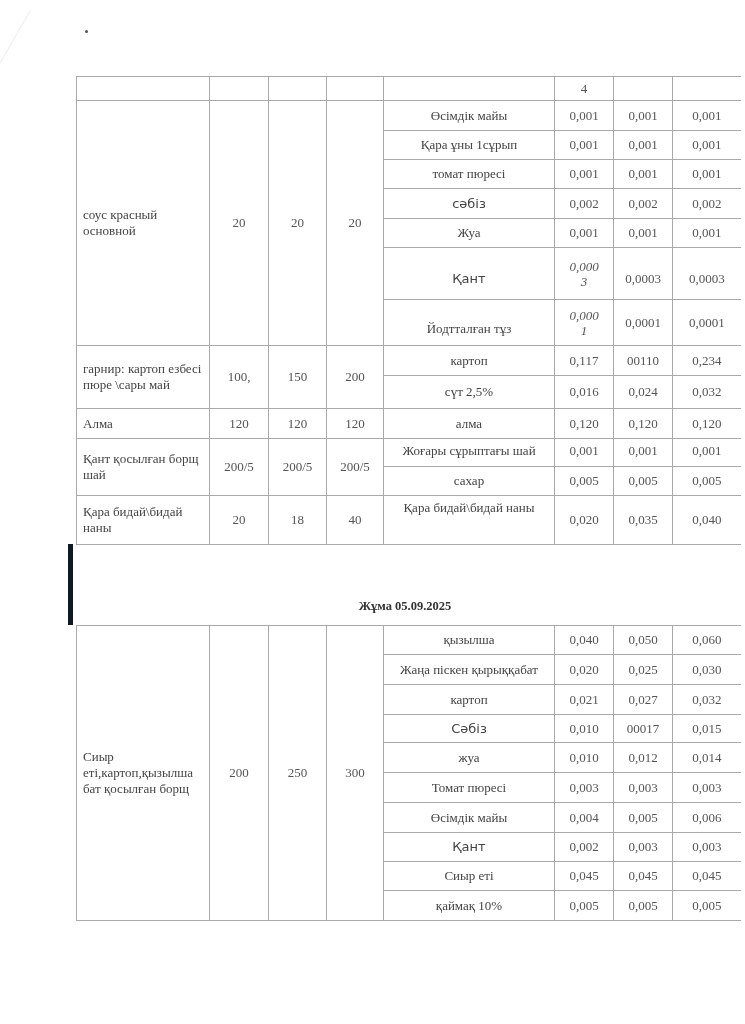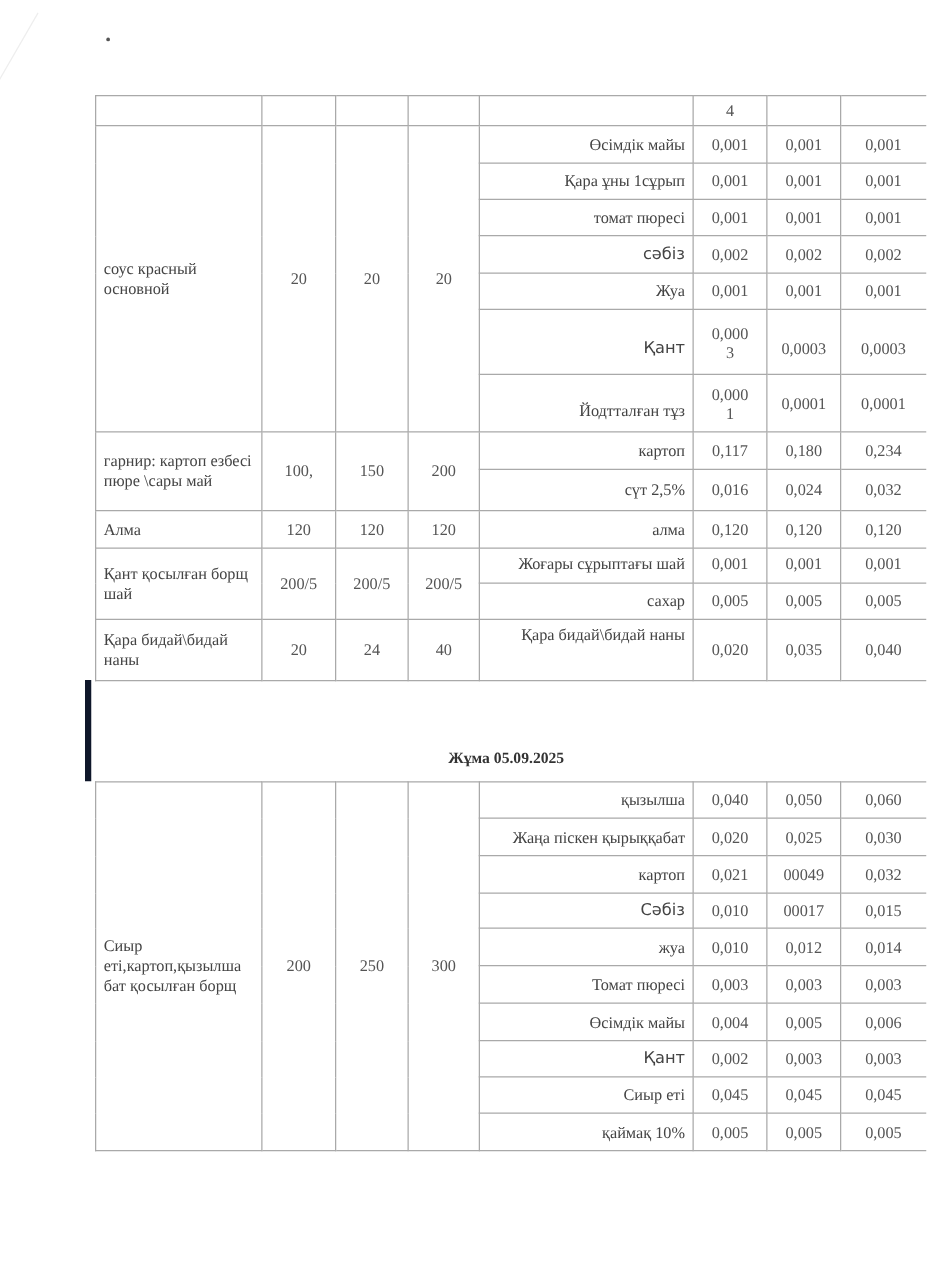--- a/index.html
+++ b/index.html
@@ -4,24 +4,24 @@
 <style>
   html, body { margin: 0; padding: 0; background: #ffffff; }
   body { width: 745px; height: 1024px; position: relative; overflow: hidden;
          font-family: "Liberation Serif", "DejaVu Serif", serif; color: #444; }
   .mark { position: absolute; left: 85px; top: 30px; width: 3px; height: 3px; background: #555; border-radius: 50%; }
   .scanline { position: absolute; left: 30px; top: 10px; width: 1px; height: 115px; background: #eee; transform: rotate(30deg); transform-origin: top left; }
   table.grid { position: absolute; left: 76px; border-collapse: collapse; table-layout: fixed; }
   table.grid td { border: 1px solid #a9a9a9; font-size: 13px; padding: 0 6px; vertical-align: middle; line-height: 16px; }
   table.grid td.last { border-right: none; }
   td.num { text-align: center; color: #555; }
-  td.ing { text-align: right; }
+  td.ing { text-align: center; }
   td.dish { text-align: left; border-radius: 13px; }
   td.sans { font-family: "DejaVu Sans", "Liberation Sans", sans-serif; font-size: 11.5px; margin-left: 36px; }
-  .split { display: block; text-align: center; line-height: 15px; }
+  .split { display: block; text-align: center; line-height: 15px; font-style: italic; }
   #t1 { top: 76px; }
   .section { position: absolute; left: 68px; top: 544px; width: 664px; height: 81px;
              border-left: 5px solid #0f172a; }
   .section-title { position: absolute; left: 0; right: 0; top: 55px; text-align: center;
                    font-weight: bold; font-size: 12.5px; color: #333; }
   #t2 { top: 625px; }
 </style>
 </head>
 <body>
 
@@ -105,21 +105,21 @@
       <td class="num last">0,0001</td>
     </tr>
 
     <tr style="height:30px">
       <td class="dish" rowspan="2">гарнир: картоп езбесі пюре \сары май</td>
       <td class="num" rowspan="2">100,</td>
       <td class="num" rowspan="2">150</td>
       <td class="num" rowspan="2">200</td>
       <td class="ing">картоп</td>
       <td class="num">0,117</td>
-      <td class="num">0,180</td>
+      <td class="num">00110</td>
       <td class="num last">0,234</td>
     </tr>
     <tr style="height:33px">
       <td class="ing">сүт 2,5%</td>
       <td class="num">0,016</td>
       <td class="num">0,024</td>
       <td class="num last">0,032</td>
     </tr>
 
     <tr style="height:30px">
@@ -146,21 +146,21 @@
     <tr style="height:29px">
       <td class="ing">сахар</td>
       <td class="num">0,005</td>
       <td class="num">0,005</td>
       <td class="num last">0,005</td>
     </tr>
 
     <tr style="height:49px">
       <td class="dish">Қара бидай\бидай наны</td>
       <td class="num">20</td>
-      <td class="num">24</td>
+      <td class="num">18</td>
       <td class="num">40</td>
       <td class="ing" style="vertical-align:top;padding-top:4px">Қара бидай\бидай наны</td>
       <td class="num">0,020</td>
       <td class="num">0,035</td>
       <td class="num last">0,040</td>
     </tr>
   </tbody>
 </table>
 
 <div class="section">
@@ -195,21 +195,21 @@
     </tr>
     <tr style="height:30px">
       <td class="ing">Жаңа піскен қырыққабат</td>
       <td class="num">0,020</td>
       <td class="num">0,025</td>
       <td class="num last">0,030</td>
     </tr>
     <tr style="height:30px">
       <td class="ing">картоп</td>
       <td class="num">0,021</td>
-      <td class="num">00049</td>
+      <td class="num">0,027</td>
       <td class="num last">0,032</td>
     </tr>
     <tr style="height:28px">
       <td class="ing sans">Сәбіз</td>
       <td class="num">0,010</td>
       <td class="num">00017</td>
       <td class="num last">0,015</td>
     </tr>
     <tr style="height:30px">
       <td class="ing">жуа</td>

